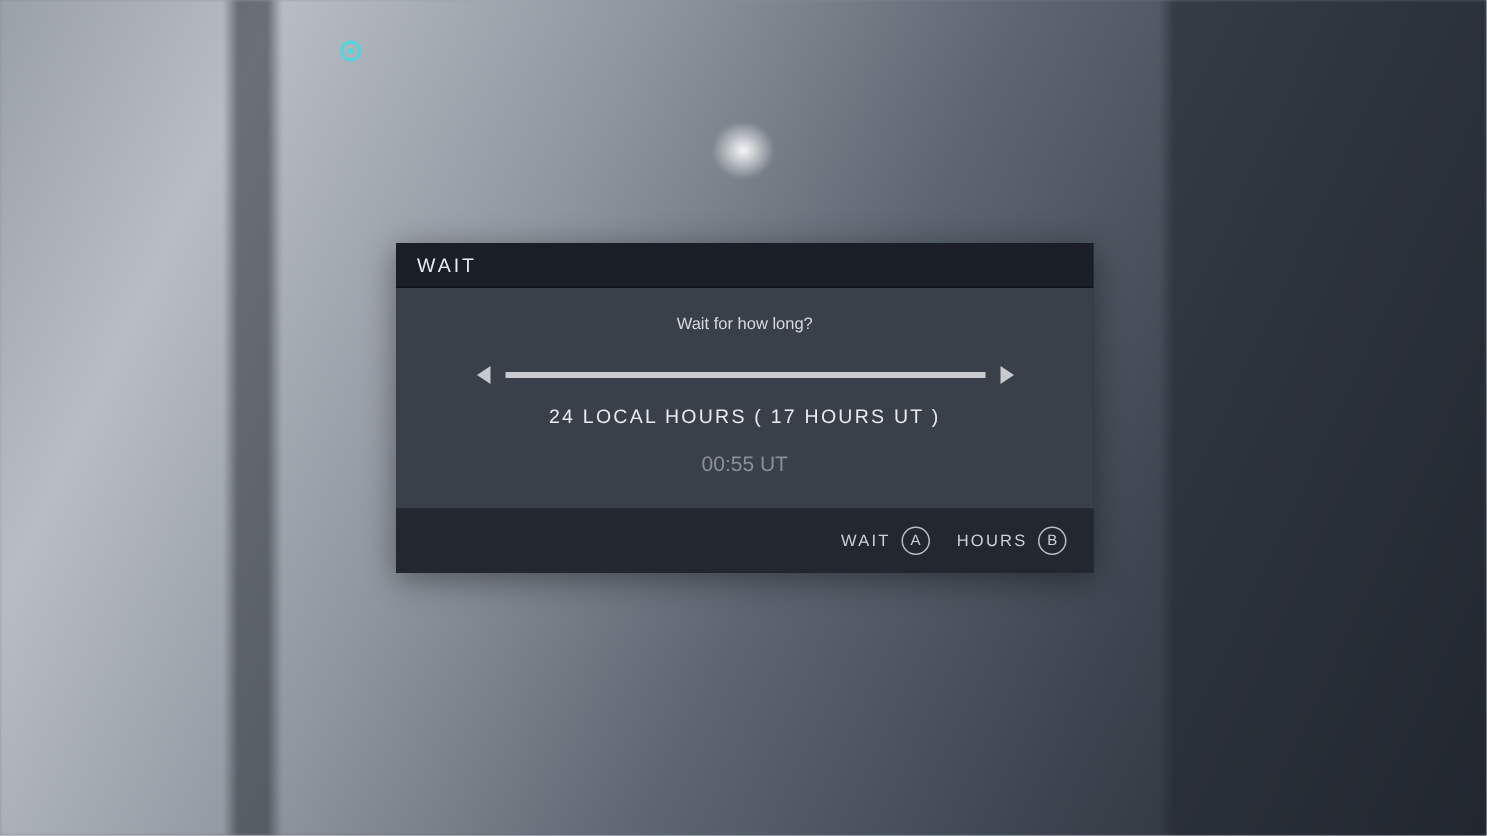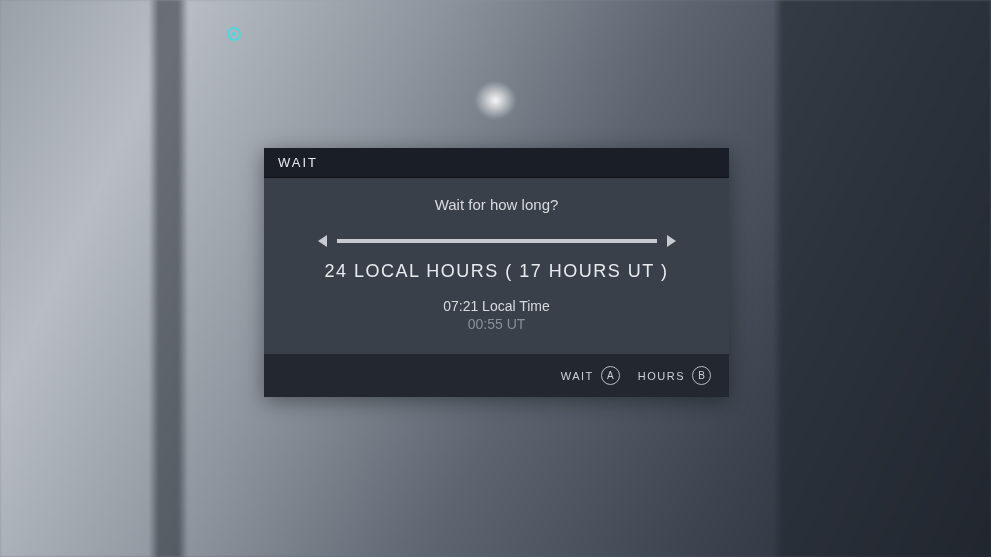--- a/index.html
+++ b/index.html
@@ -46,21 +46,21 @@
     .hud-marker::after {
       content: '';
       width: 4px;
       height: 4px;
       background: #4dd8e0;
       border-radius: 50%;
     }
     .dialog {
       position: absolute;
       left: 264px;
-      top: 148px;
+      top: 162px;
       width: 465px;
       background: #232830;
       box-shadow: 0 4px 20px rgba(0,0,0,0.4);
     }
     .dialog-header {
       background: #1a1f27;
       padding: 7px 14px;
       border-bottom: 1px solid #0f1318;
     }
     .dialog-title {
@@ -69,21 +69,21 @@
       letter-spacing: 2px;
       font-weight: 400;
     }
     .dialog-body {
       background: #3a4049;
       padding: 18px 28px 22px 28px;
       text-align: center;
     }
     .prompt-text {
       color: #d8dadf;
-      font-size: 15px;
+      font-size: 11px;
       margin-bottom: 22px;
       font-weight: 400;
     }
     .slider-row {
       display: flex;
       align-items: center;
       justify-content: center;
       gap: 10px;
       margin-bottom: 14px;
     }
@@ -101,21 +101,21 @@
       border-color: transparent transparent transparent #c8cacf;
     }
     .slider-track {
       width: 320px;
       height: 4px;
       background: #c8cacf;
       position: relative;
     }
     .duration-text {
       color: #e8eaee;
-      font-size: 18px;
+      font-size: 13px;
       letter-spacing: 1.5px;
       margin-bottom: 16px;
       font-weight: 400;
     }
     .local-time {
       color: #d8dadf;
       font-size: 14px;
       margin-bottom: 2px;
     }
     .ut-time {
@@ -164,21 +164,20 @@
     <div class="dialog-title">WAIT</div>
   </div>
   <div class="dialog-body">
     <div class="prompt-text">Wait for how long?</div>
     <div class="slider-row">
       <div class="arrow arrow-left"></div>
       <div class="slider-track"></div>
       <div class="arrow arrow-right"></div>
     </div>
     <div class="duration-text">24 LOCAL HOURS  ( 17 HOURS  UT )</div>
-    <div class="local-time">07:21 Local Time</div>
     <div class="ut-time">00:55 UT</div>
   </div>
   <div class="dialog-footer">
     <div class="action-btn">
       <span>WAIT</span>
       <span class="key-badge">A</span>
     </div>
     <div class="action-btn">
       <span>HOURS</span>
       <span class="key-badge">B</span>

